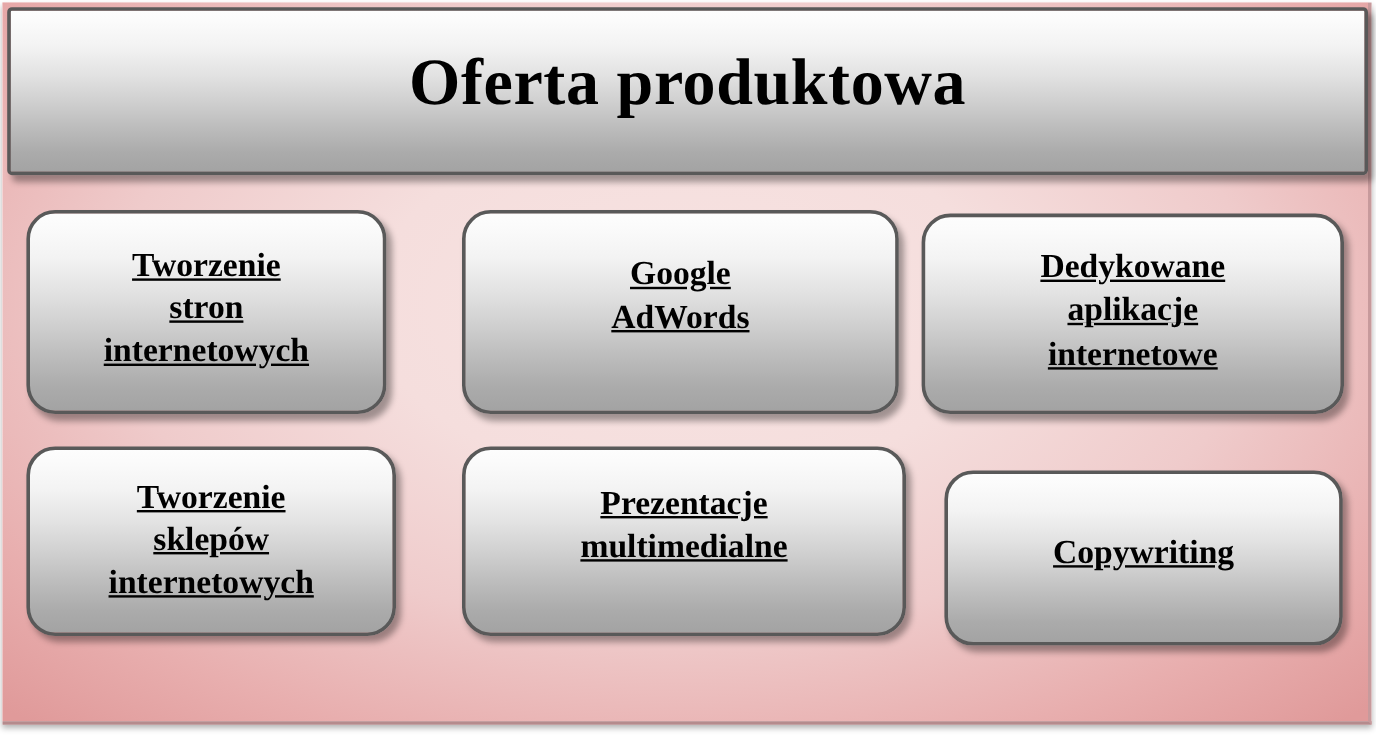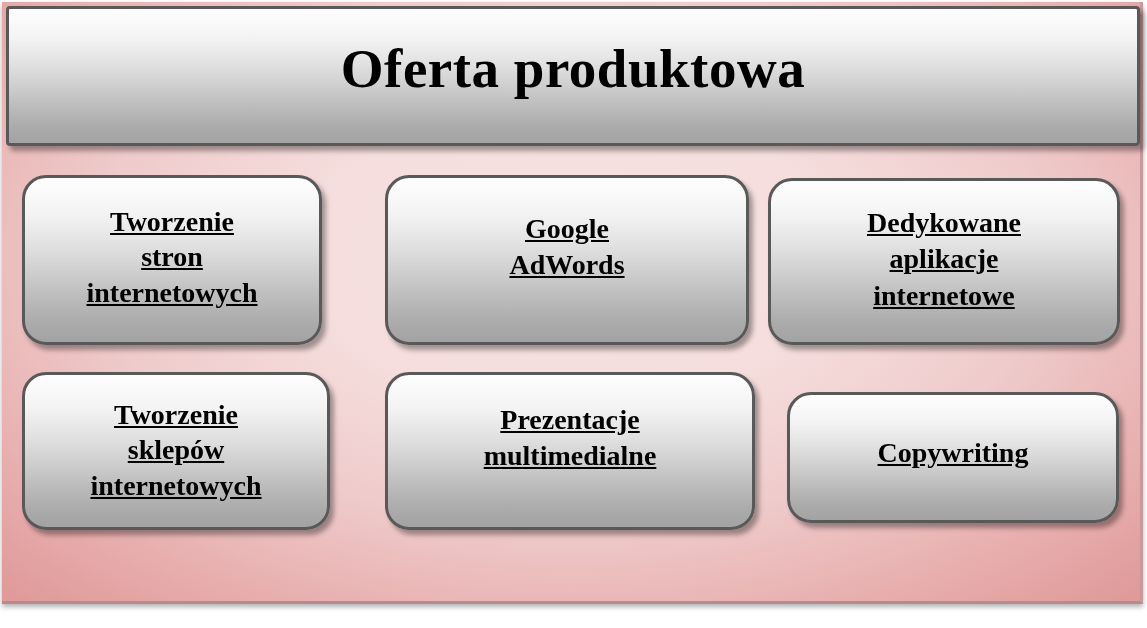--- a/index.html
+++ b/index.html
@@ -95,21 +95,21 @@
   }
 
   
   .card.c1 { left: 22px;  top: 175px; width: 300px; height: 170px; }
   .card.c2 { left: 385px; top: 175px; width: 364px; height: 170px; }
   .card.c3 { left: 768px; top: 178px; width: 352px; height: 167px; }
 
   
   .card.c4 { left: 22px;  top: 372px; width: 308px; height: 158px; }
   .card.c5 { left: 385px; top: 372px; width: 370px; height: 158px; }
-  .card.c6 { left: 787px; top: 392px; width: 332px; height: 131px; }
+  .card.c6 { left: 787px; top: 392px; width: 332px; height: 146px; }
 
   .card.c1 .label,
   .card.c4 .label { line-height: 1.26; }
 
   
   .card.c2 .label { padding-bottom: 26px; }
   .card.c5 .label { padding-bottom: 26px; }
   .card.c6 .label { padding-bottom: 8px; }
   .card.c1 .label { padding-bottom: 6px; }
   .card.c4 .label { padding-bottom: 2px; }

